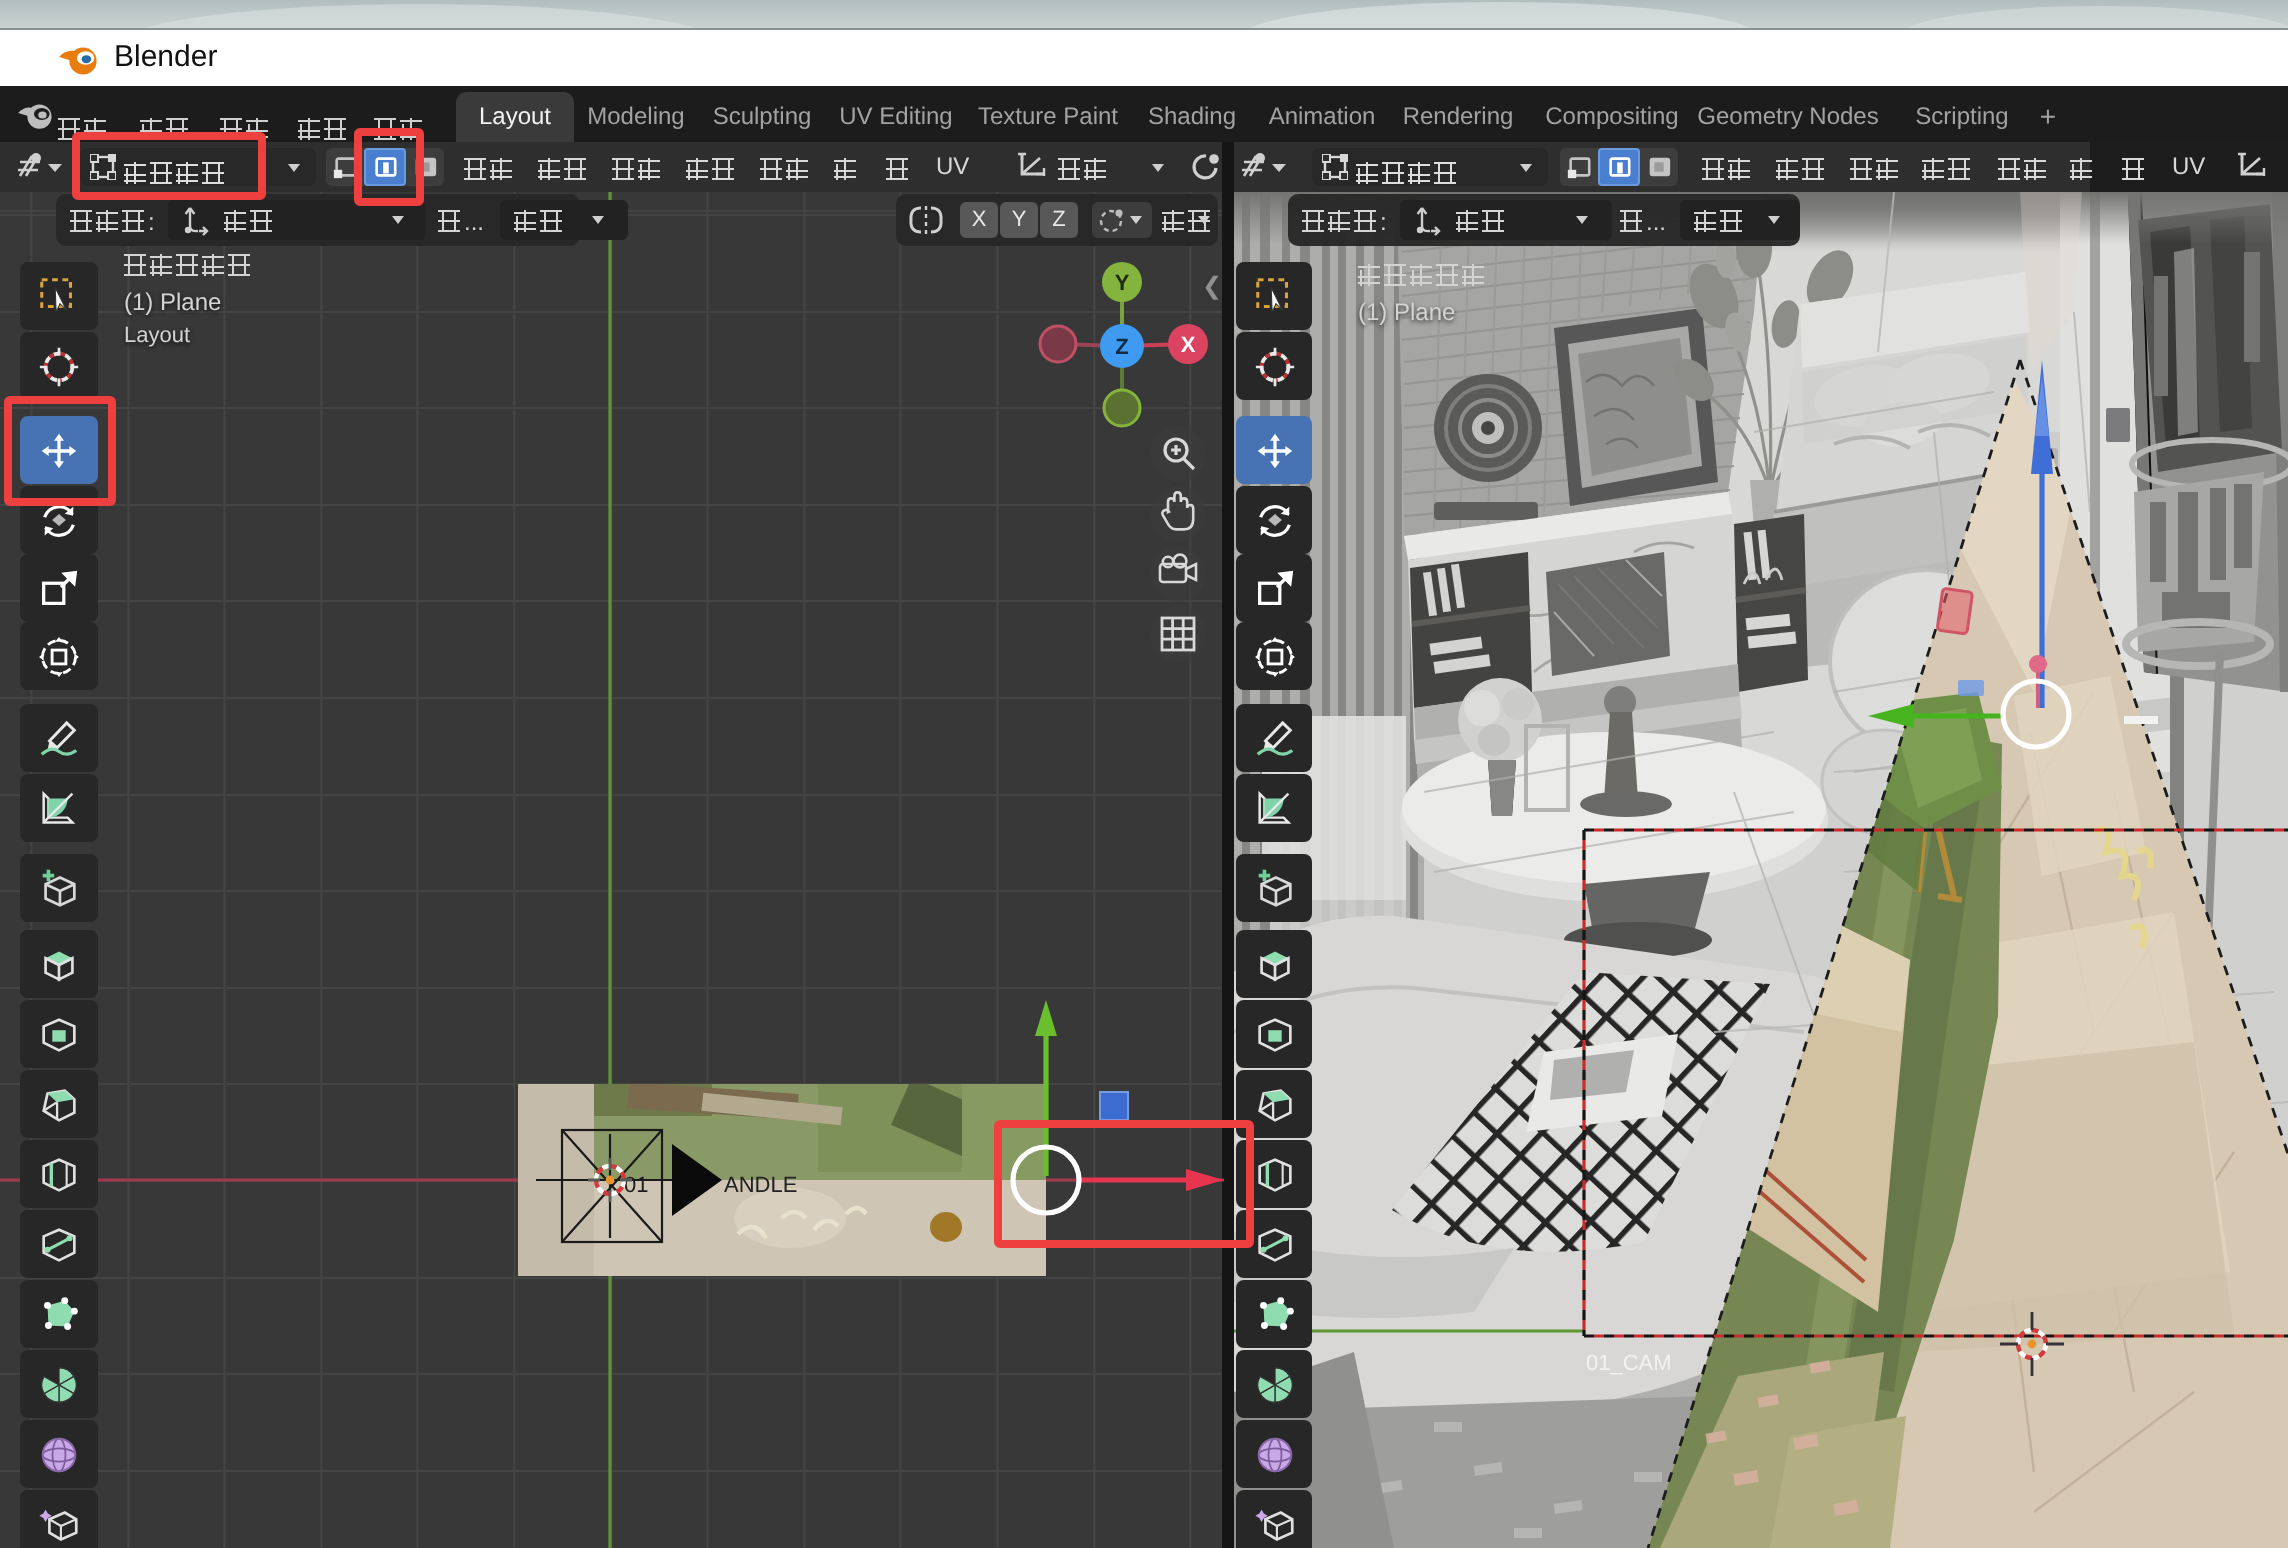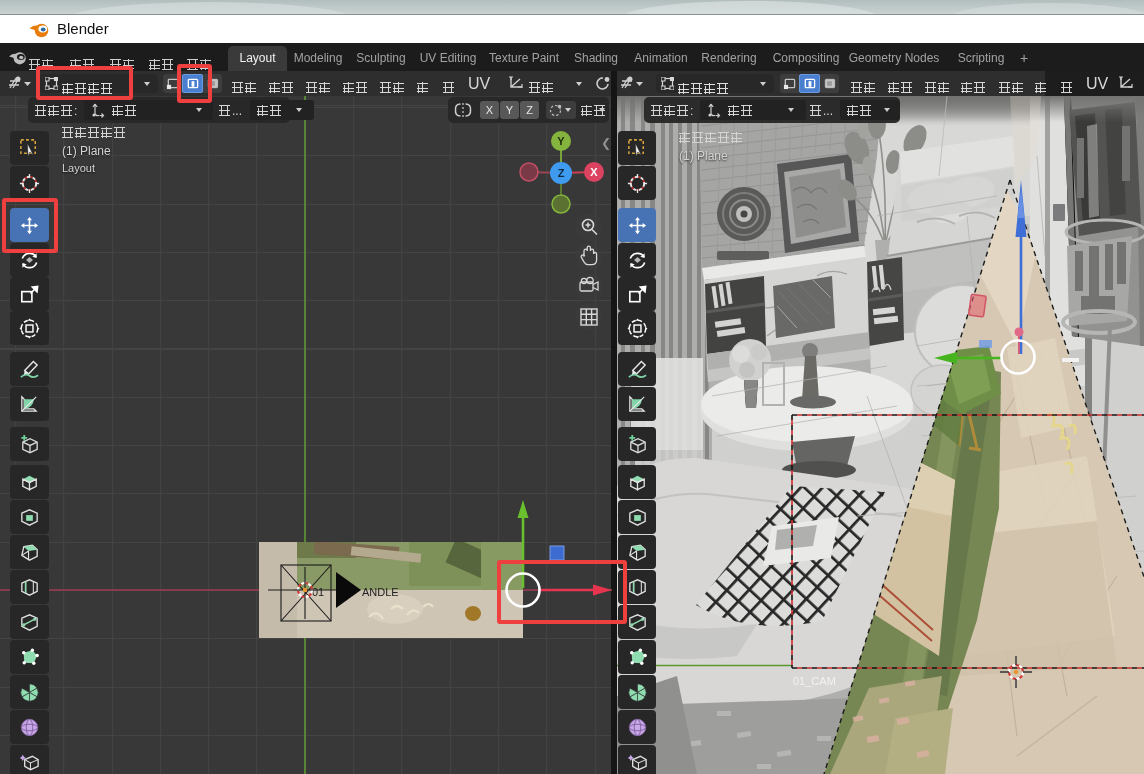--- a/index.html
+++ b/index.html
@@ -7,21 +7,21 @@
 
 .h{display:inline-block;width:11px;height:11px;margin-right:2px;vertical-align:-1px;
 background-image:linear-gradient(currentColor,currentColor),linear-gradient(currentColor,currentColor),linear-gradient(currentColor,currentColor),linear-gradient(currentColor,currentColor),linear-gradient(currentColor,currentColor);
 background-size:11px 1px,11px 1px,11px 1px,1px 11px,1px 11px;
 background-position:0 0,0 5px,0 10px,2px 0,8px 0;background-repeat:no-repeat}
 .h.s1{background-size:11px 1px,11px 1px,11px 1px,1px 11px,1px 11px;background-position:0 1px,0 6px,0 9px,5px 0,1px 3px}
 
 #os{top:0;left:0;width:1144px;height:14px;background:linear-gradient(to bottom,#b2bebe,#c9d2d1);overflow:hidden}
 #titlebar{top:14px;left:0;width:1144px;height:29px;background:#ffffff;border-top:1px solid #8a9191}
 #menubar{top:43px;left:0;width:1144px;height:28px;background:#1c1c1c;color:#cfcfcf;font-size:12px}
-#hdr{top:71px;left:0;width:1045px;height:25px;background:#2e2e2e;color:#d8d8d8;font-size:16px}
+#hdr{top:71px;left:0;width:1045px;height:25px;background:#2e2e2e;color:#d8d8d8;font-size:12px}
 .tab{position:absolute;top:3px;height:25px;color:#a2a2a2;font-size:12px;line-height:25px;text-align:center}
 .tab.act{background:#3a3a3a;color:#f2f2f2;border-radius:5px 5px 0 0}
 .mi{position:absolute;top:0;height:28px;line-height:28px}
 .dd{position:absolute;background:#282828;border-radius:4px;height:19px;top:3px;line-height:19px;color:#dedede}
 .caret{display:inline-block;width:0;height:0;border-left:3.5px solid transparent;border-right:3.5px solid transparent;border-top:4px solid #cfcfcf;vertical-align:2px}
 
 #vpL{top:96px;left:0;width:612px;height:678px;background-color:#383838;
 background-image:repeating-linear-gradient(to right,#444444 0 1px,transparent 1px 48.3px),repeating-linear-gradient(to bottom,#444444 0 1px,transparent 1px 48.3px);
 background-position:15.2px 11px}
 #vpR{top:96px;left:617px;width:527px;height:678px;background:#d4d4d2;overflow:hidden}

